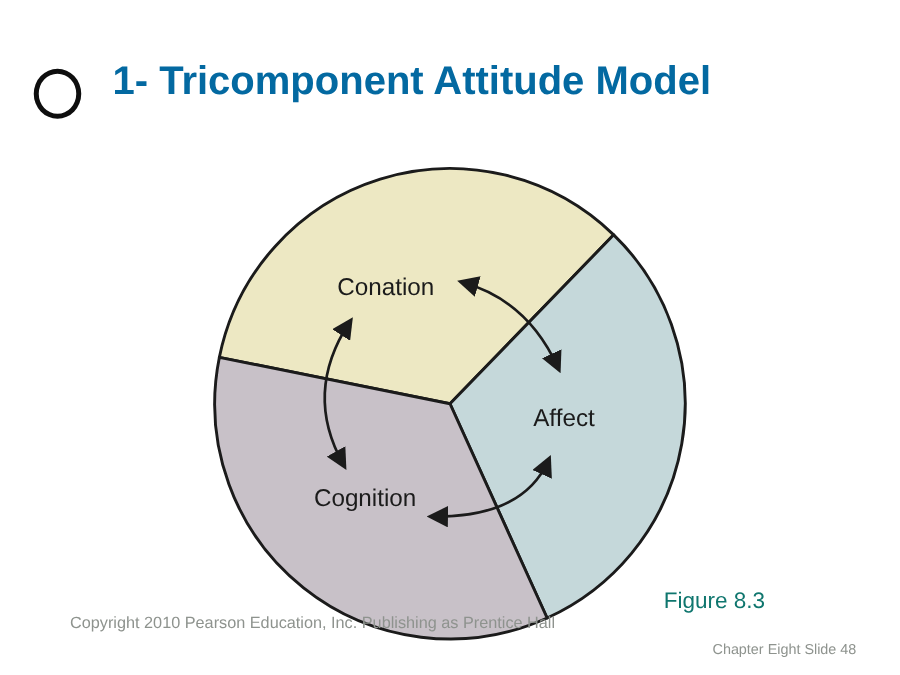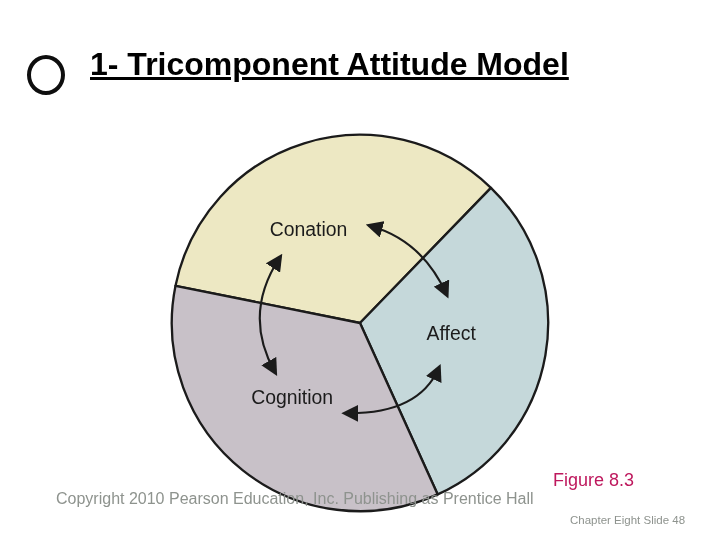--- a/index.html
+++ b/index.html
@@ -24,55 +24,54 @@
     border-radius: 50%;
     box-sizing: content-box;
   }
   .slide-title {
     position: absolute;
     left: 90px;
     top: 46px;
     width: 600px;
     font-size: 32px;
     font-weight: bold;
-    color: #000000;
+    color: #0369a1;
     letter-spacing: 0px;
     white-space: nowrap;
-    text-decoration: underline;
   }
   .pie-wrap {
     position: absolute;
     left: 166px;
     top: 129px;
     width: 388px;
     height: 388px;
   }
   .pie-wrap svg {
     display: block;
     width: 388px;
     height: 388px;
   }
   .pie-label {
     font-family: "Liberation Sans", sans-serif;
     font-size: 20px;
     fill: #1b1b1b;
   }
   .figure-caption {
     position: absolute;
-    left: 553px;
+    left: 531px;
     top: 470px;
     font-size: 18px;
-    color: #be185d;
+    color: #0f766e;
     white-space: nowrap;
   }
   .footer-copyright {
     position: absolute;
     left: 56px;
     top: 490px;
-    font-size: 16px;
+    font-size: 13px;
     color: #8e938e;
     white-space: nowrap;
   }
   .footer-slide-label {
     position: absolute;
     left: 570px;
     top: 514px;
     font-size: 11.5px;
     color: #8e938e;
     white-space: nowrap;

